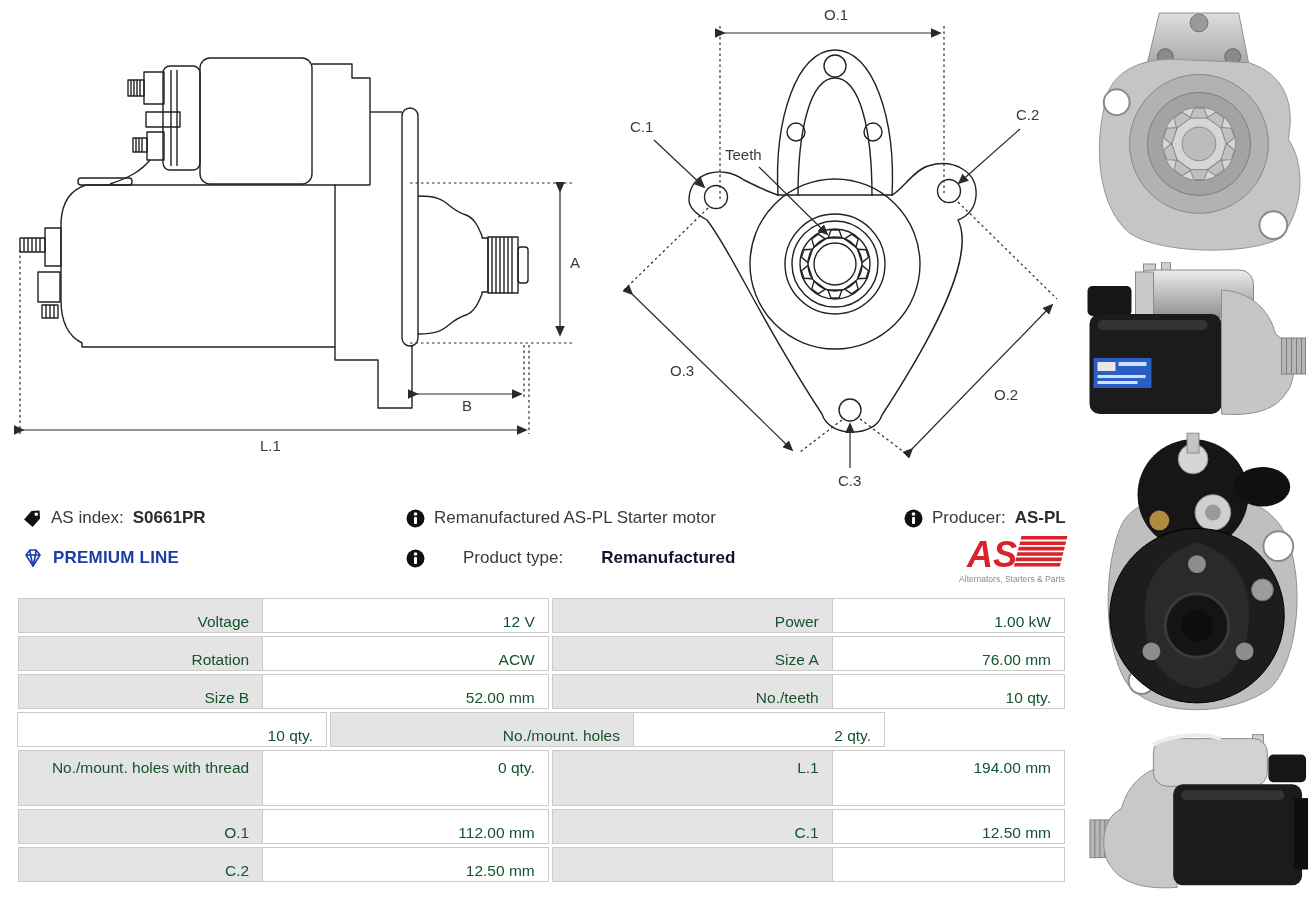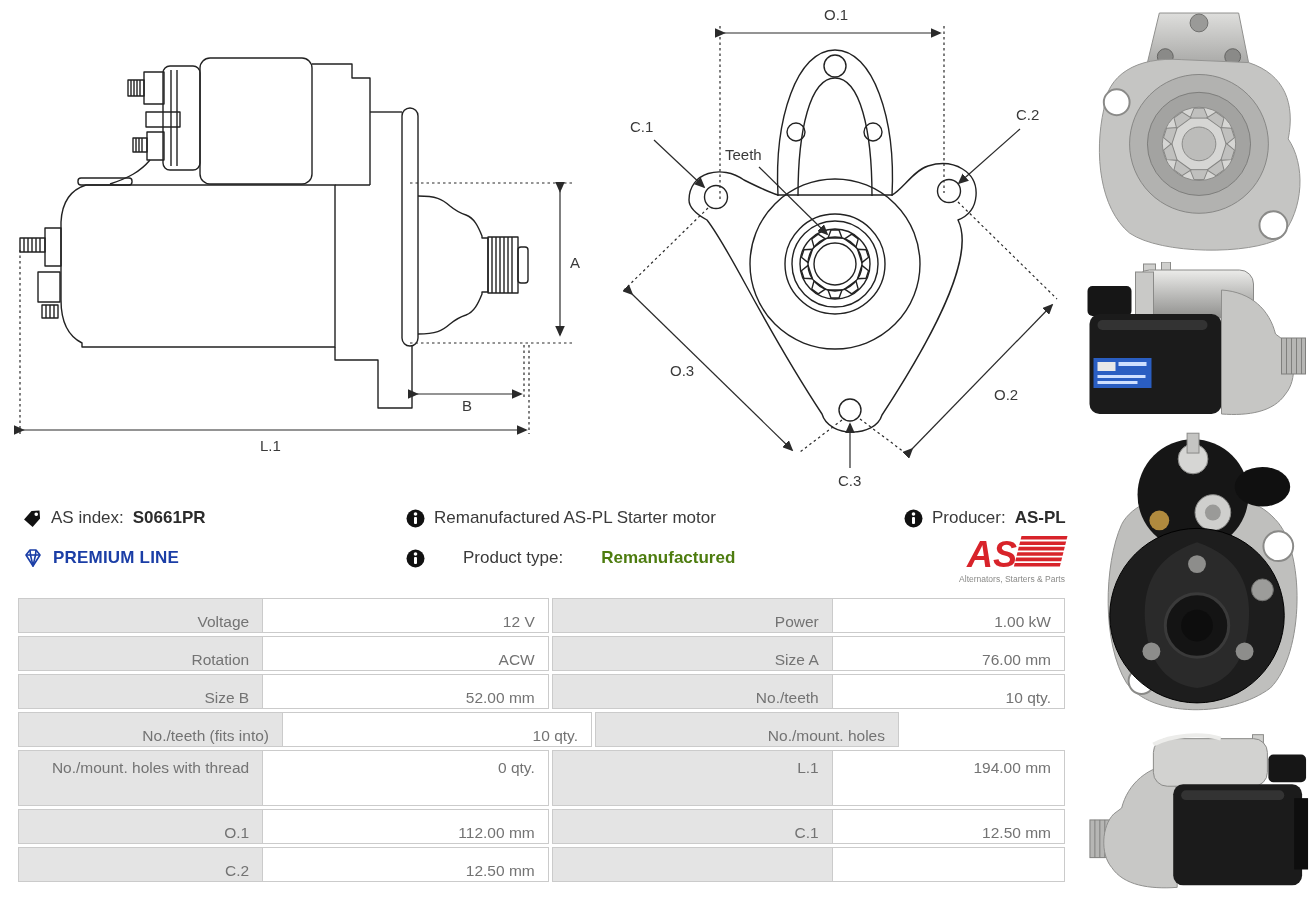--- a/index.html
+++ b/index.html
@@ -21,30 +21,30 @@
   .photo svg{width:100%;height:100%;}
 
   
   .inforow{position:absolute;display:flex;align-items:center;gap:9px;font-size:17px;color:#3a3a3a;white-space:nowrap;}
   .inforow b{color:#2b2b2b;}
   #info-index{left:22px;top:508px;}
   #info-desc{left:406px;top:508px;}
   #info-producer{left:904px;top:508px;}
   #info-premium{left:22px;top:548px;color:#1b3ea6;font-weight:bold;letter-spacing:.2px;}
   #info-type{left:406px;top:548px;gap:38px;}
-  #info-type .green{color:#4d7c0f;font-weight:bold;}
+  #info-type .green{color:#0f172a;font-weight:bold;}
   #as-logo{position:absolute;left:945px;top:530px;width:135px;height:58px;}
 
   .icn{display:inline-block;flex:0 0 auto;}
 
   
   #spec{position:absolute;left:18px;top:598px;width:1047px;}
   .srow{display:flex;margin-bottom:3px;}
   .cell{box-sizing:border-box;border:1px solid #cbcbcb;display:flex;align-items:center;justify-content:flex-end;
-        padding:12px 13px 0 8px;font-size:15.5px;color:#737373;text-align:right;height:35px;line-height:1.25;}
+        padding:12px 13px 0 8px;font-size:15.5px;color:#14532d;text-align:right;height:35px;line-height:1.25;}
   .cell.lbl{background:#e4e4e4;}
   .cell.val{background:#fff;}
   .c1{width:265px;}
   .c2{width:310px;margin-left:-1px;}
   .c3{width:304px;margin-left:3px;}
   .c4{width:252px;margin-left:-1px;}
   .srow.tall .cell{height:56px;align-items:flex-start;padding-top:7px;}
 </style>
 </head>
 <body>
@@ -359,23 +359,23 @@
       <div class="cell lbl c3">Size A</div>
       <div class="cell val c4">76.00 mm</div>
     </div>
     <div class="srow">
       <div class="cell lbl c1">Size B</div>
       <div class="cell val c2">52.00 mm</div>
       <div class="cell lbl c3">No./teeth</div>
       <div class="cell val c4">10 qty.</div>
     </div>
     <div class="srow">
-      <div class="cell lbl c1">No./teeth (fits into)</div>
       <div class="cell val c2">10 qty.</div>
       <div class="cell lbl c3">No./mount. holes</div>
+      <div class="cell val c4">2 qty.</div>
     </div>
     <div class="srow tall">
       <div class="cell lbl c1">No./mount. holes with thread</div>
       <div class="cell val c2">0 qty.</div>
       <div class="cell lbl c3">L.1</div>
       <div class="cell val c4">194.00 mm</div>
     </div>
     <div class="srow">
       <div class="cell lbl c1">O.1</div>
       <div class="cell val c2">112.00 mm</div>

